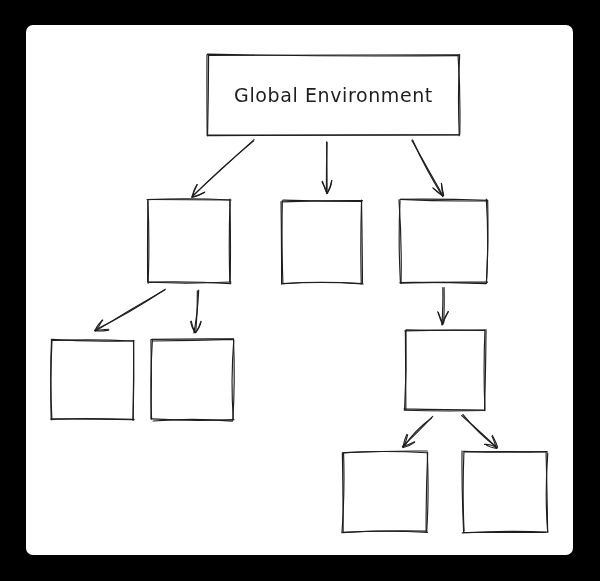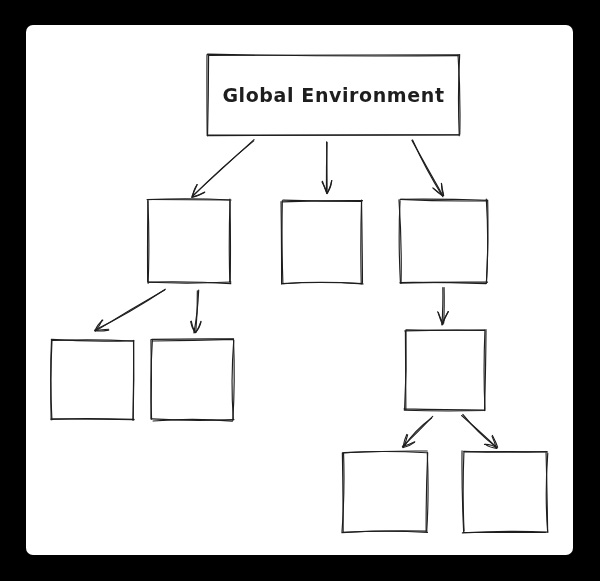--- a/index.html
+++ b/index.html
@@ -9,21 +9,20 @@
     width: 600px;
     height: 581px;
     overflow: hidden;
     font-family: "DejaVu Sans", sans-serif;
   }
   .frame {
     position: relative;
     width: 600px;
     height: 581px;
     background: #000000;
-    font-weight: bold;
   }
   .canvas-card {
     position: absolute;
     left: 26px;
     top: 25px;
     width: 547px;
     height: 530px;
     background: #ffffff;
     border-radius: 7px;
   }

